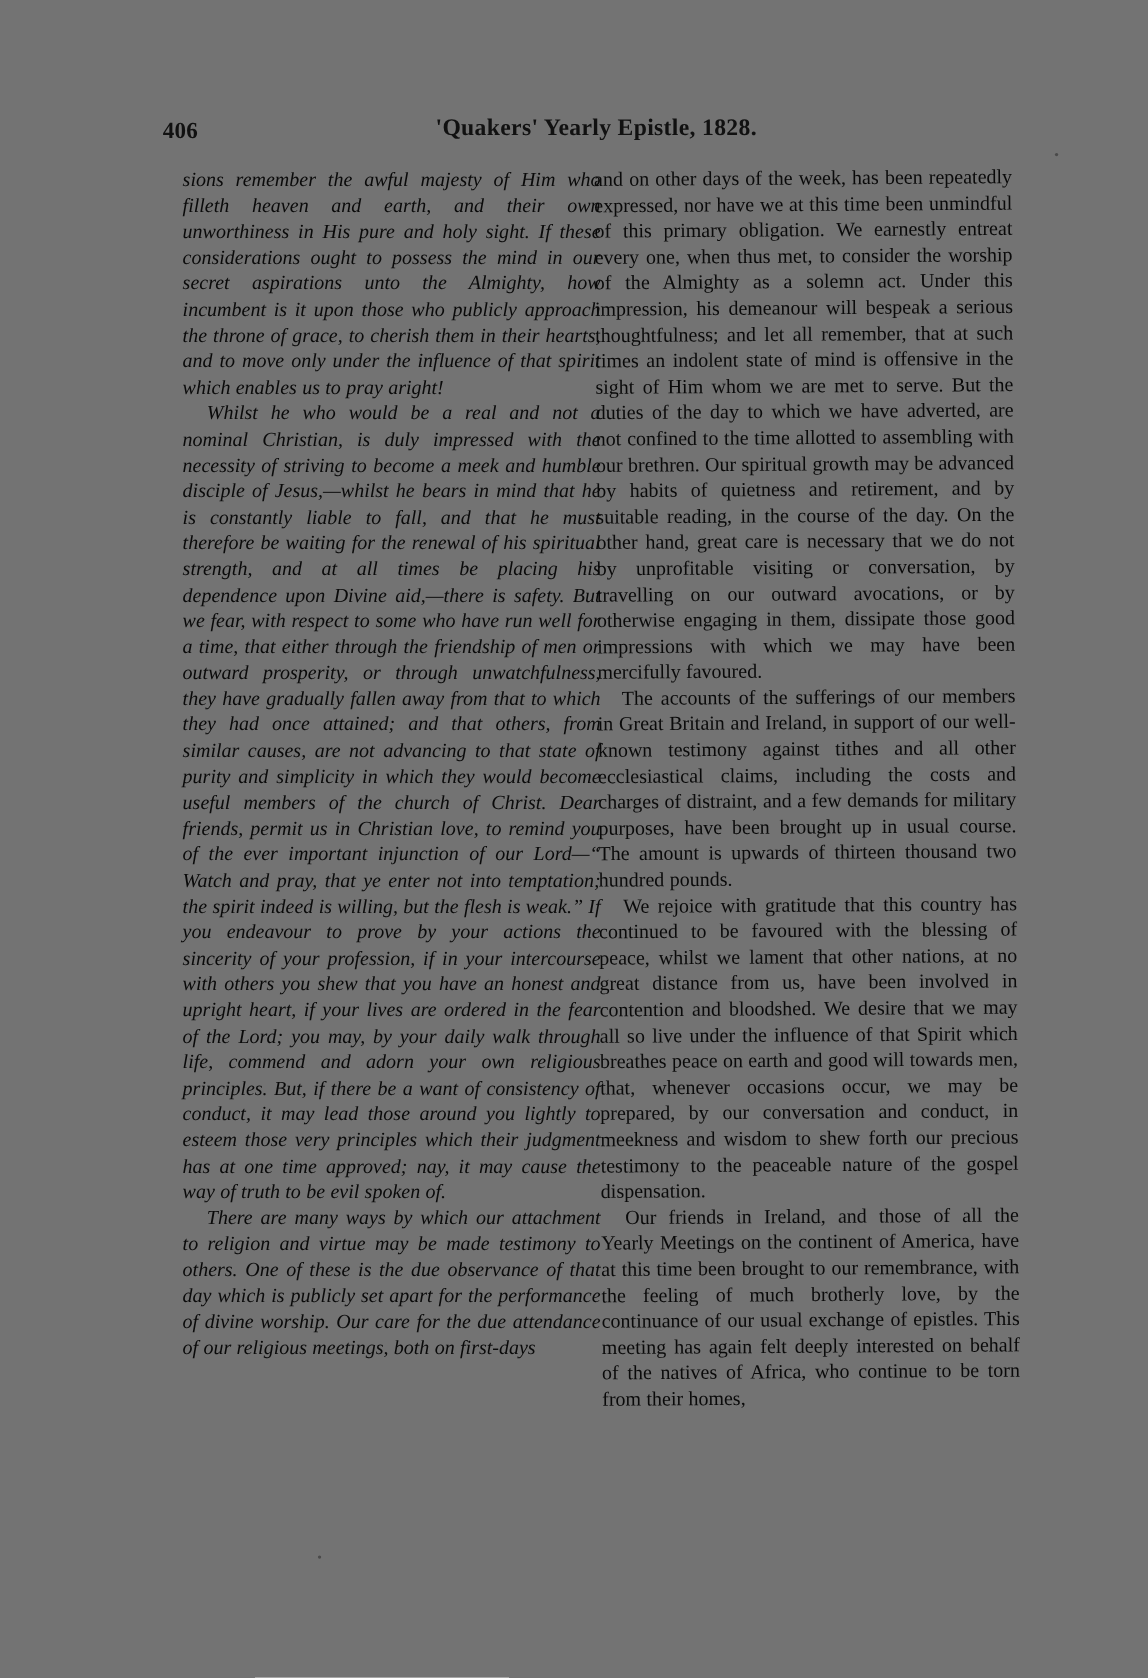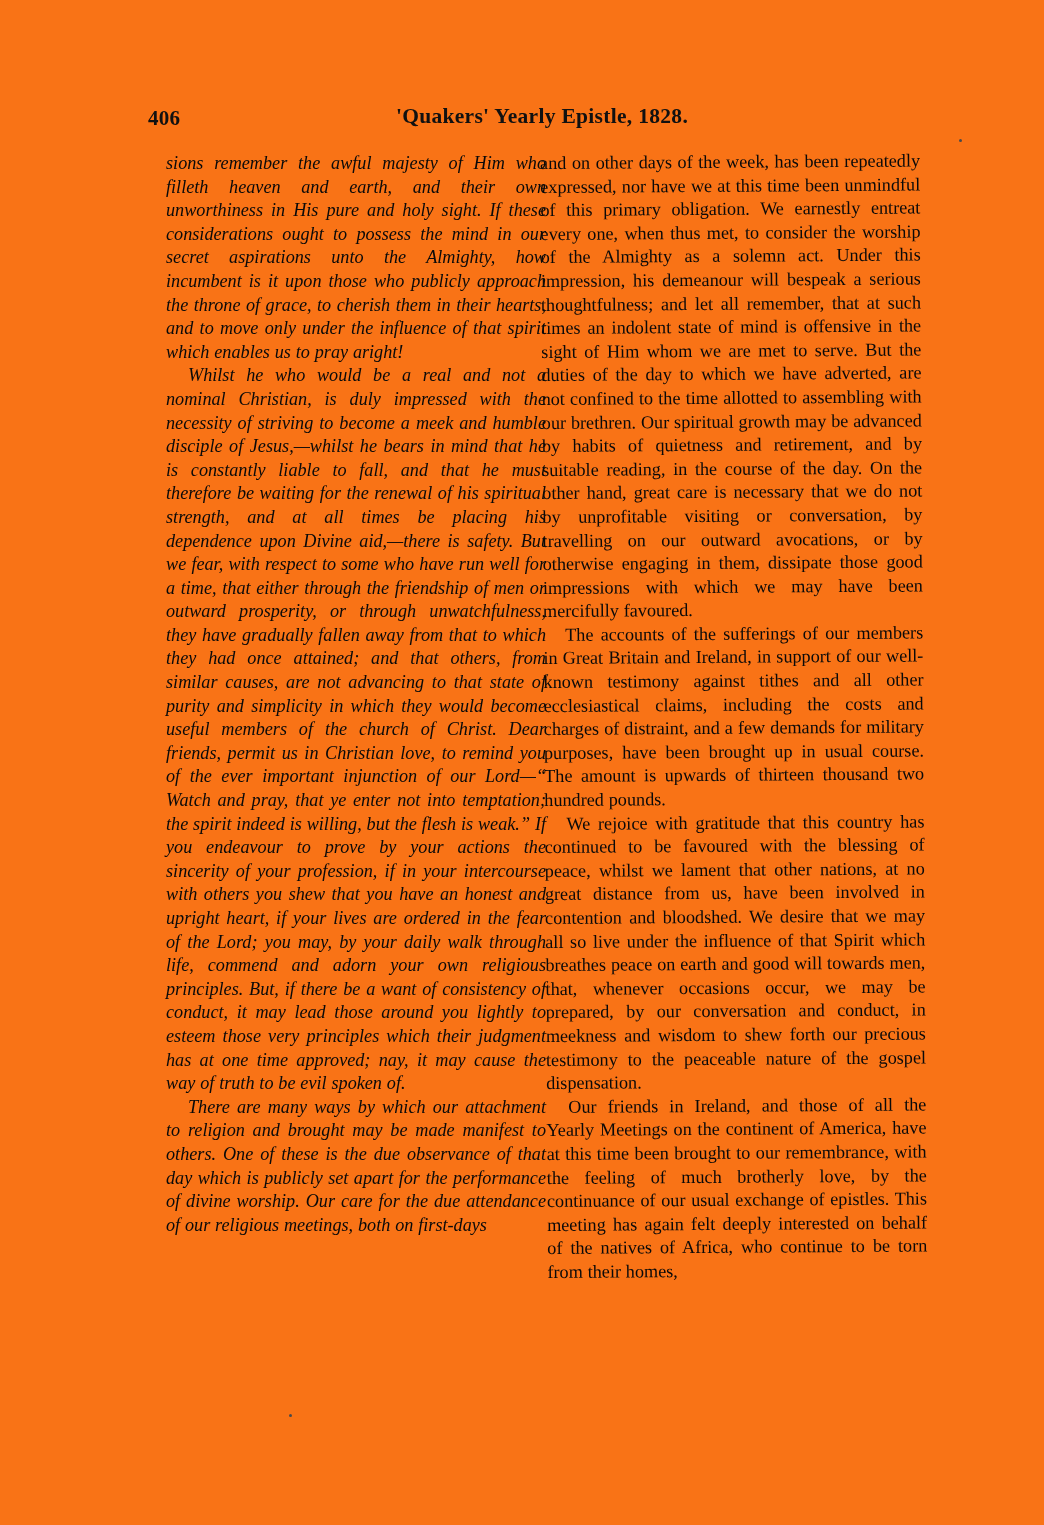--- a/index.html
+++ b/index.html
@@ -14,21 +14,21 @@
     color: #000000;
     position: relative;
     overflow: hidden;
   }
 
   .page {
     position: absolute;
     left: 0; top: 0;
     width: 1044px;
     height: 1525px;
-    background: #f97316;
+    background: #737373;
   }
 
   
   .running-head {
     position: absolute;
     left: 148px;
     top: 104px;
     width: 772px;
     height: 34px;
   }
@@ -102,21 +102,21 @@
   <div class="running-head">
     <div class="folio">406</div>
     <div class="head-title">'Quakers' Yearly Epistle, 1828.</div>
   </div>
 
   <div class="columns">
 
     <div class="col col-left">
       <p>sions remember the awful majesty of Him who filleth heaven and earth, and their own unworthiness in His pure and holy sight. If these considerations ought to possess the mind in our secret aspirations unto the Almighty, how incumbent is it upon those who publicly approach the throne of grace, to cherish them in their hearts, and to move only under the influence of that spirit which enables us to pray aright!</p>
       <p class="indent">Whilst he who would be a real and not a nominal Christian, is duly impressed with the necessity of striving to become a meek and humble disciple of Jesus,—whilst he bears in mind that he is constantly liable to fall, and that he must therefore be waiting for the renewal of his spiritual strength, and at all times be placing his dependence upon Divine aid,—there is safety. But we fear, with respect to some who have run well for a time, that either through the friendship of men or outward prosperity, or through unwatchfulness, they have gradually fallen away from that to which they had once attained; and that others, from similar causes, are not advancing to that state of purity and simplicity in which they would become useful members of the church of Christ. Dear friends, permit us in Christian love, to remind you of the ever important injunction of our Lord—“ Watch and pray, that ye enter not into temptation; the spirit indeed is willing, but the flesh is weak.” If you endeavour to prove by your actions the sincerity of your profession, if in your intercourse with others you shew that you have an honest and upright heart, if your lives are ordered in the fear of the Lord; you may, by your daily walk through life, commend and adorn your own religious principles. But, if there be a want of consistency of conduct, it may lead those around you lightly to esteem those very principles which their judgment has at one time approved; nay, it may cause the way of truth to be evil spoken of.</p>
-      <p class="indent">There are many ways by which our attachment to religion and brought may be made manifest to others. One of these is the due observance of that day which is publicly set apart for the performance of divine worship. Our care for the due attendance of our religious meetings, both on first-days</p>
+      <p class="indent">There are many ways by which our attachment to religion and virtue may be made testimony to others. One of these is the due observance of that day which is publicly set apart for the performance of divine worship. Our care for the due attendance of our religious meetings, both on first-days</p>
     </div>
 
     <div class="col col-right">
       <p>and on other days of the week, has been repeatedly expressed, nor have we at this time been unmindful of this primary obligation. We earnestly entreat every one, when thus met, to consider the worship of the Almighty as a solemn act. Under this impression, his demeanour will bespeak a serious thoughtfulness; and let all remember, that at such times an indolent state of mind is offensive in the sight of Him whom we are met to serve. But the duties of the day to which we have adverted, are not confined to the time allotted to assembling with our brethren. Our spiritual growth may be advanced by habits of quietness and retirement, and by suitable reading, in the course of the day. On the other hand, great care is necessary that we do not by unprofitable visiting or conversation, by travelling on our outward avocations, or by otherwise engaging in them, dissipate those good impressions with which we may have been mercifully favoured.</p>
       <p class="indent">The accounts of the sufferings of our members in Great Britain and Ireland, in support of our well-known testimony against tithes and all other ecclesiastical claims, including the costs and charges of distraint, and a few demands for military purposes, have been brought up in usual course. The amount is upwards of thirteen thousand two hundred pounds.</p>
       <p class="indent">We rejoice with gratitude that this country has continued to be favoured with the blessing of peace, whilst we lament that other nations, at no great distance from us, have been involved in contention and bloodshed. We desire that we may all so live under the influence of that Spirit which breathes peace on earth and good will towards men, that, whenever occasions occur, we may be prepared, by our conversation and conduct, in meekness and wisdom to shew forth our precious testimony to the peaceable nature of the gospel dispensation.</p>
       <p class="indent">Our friends in Ireland, and those of all the Yearly Meetings on the continent of America, have at this time been brought to our remembrance, with the feeling of much brotherly love, by the continuance of our usual exchange of epistles. This meeting has again felt deeply interested on behalf of the natives of Africa, who continue to be torn from their homes,</p>
     </div>
 
   </div>

